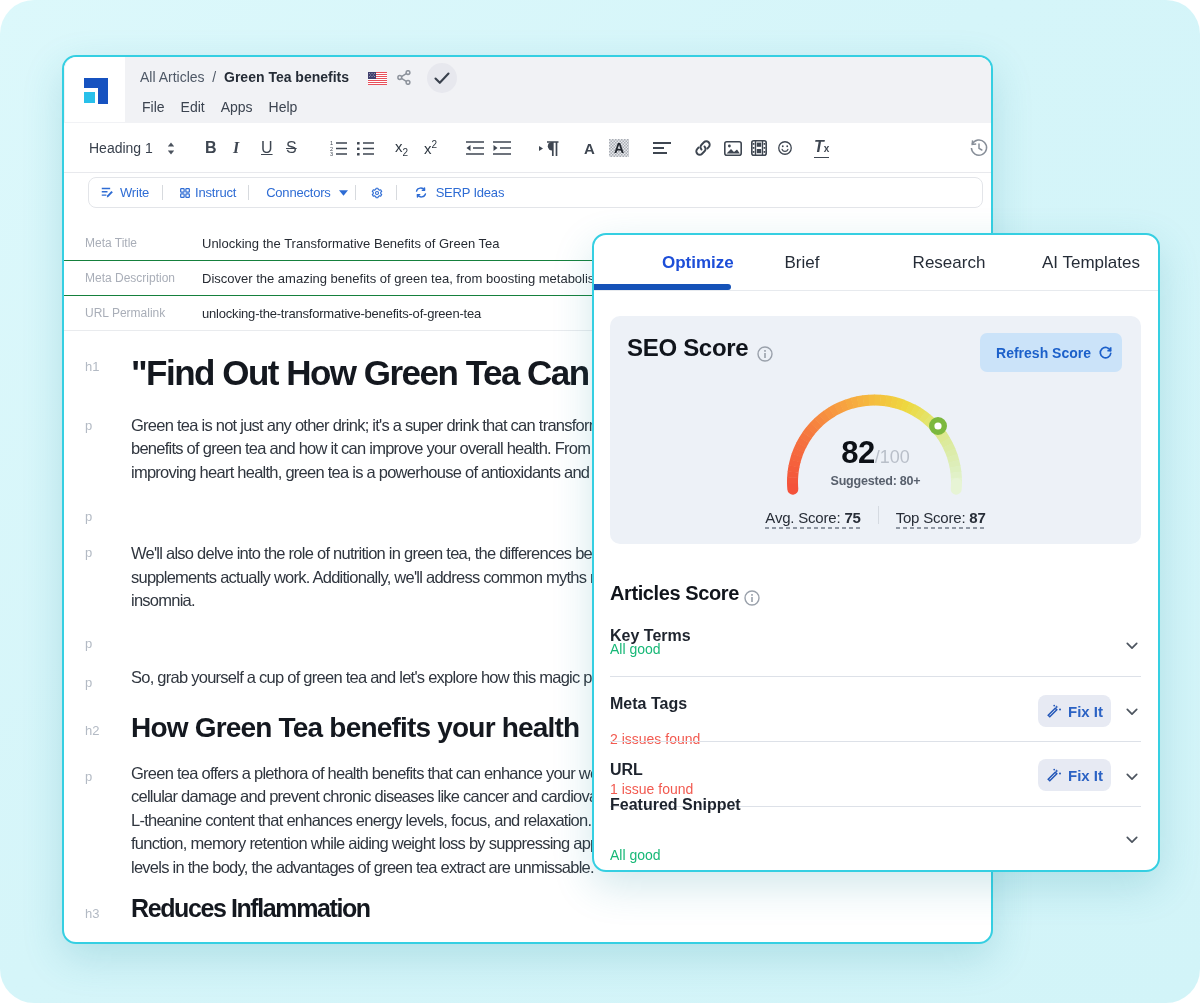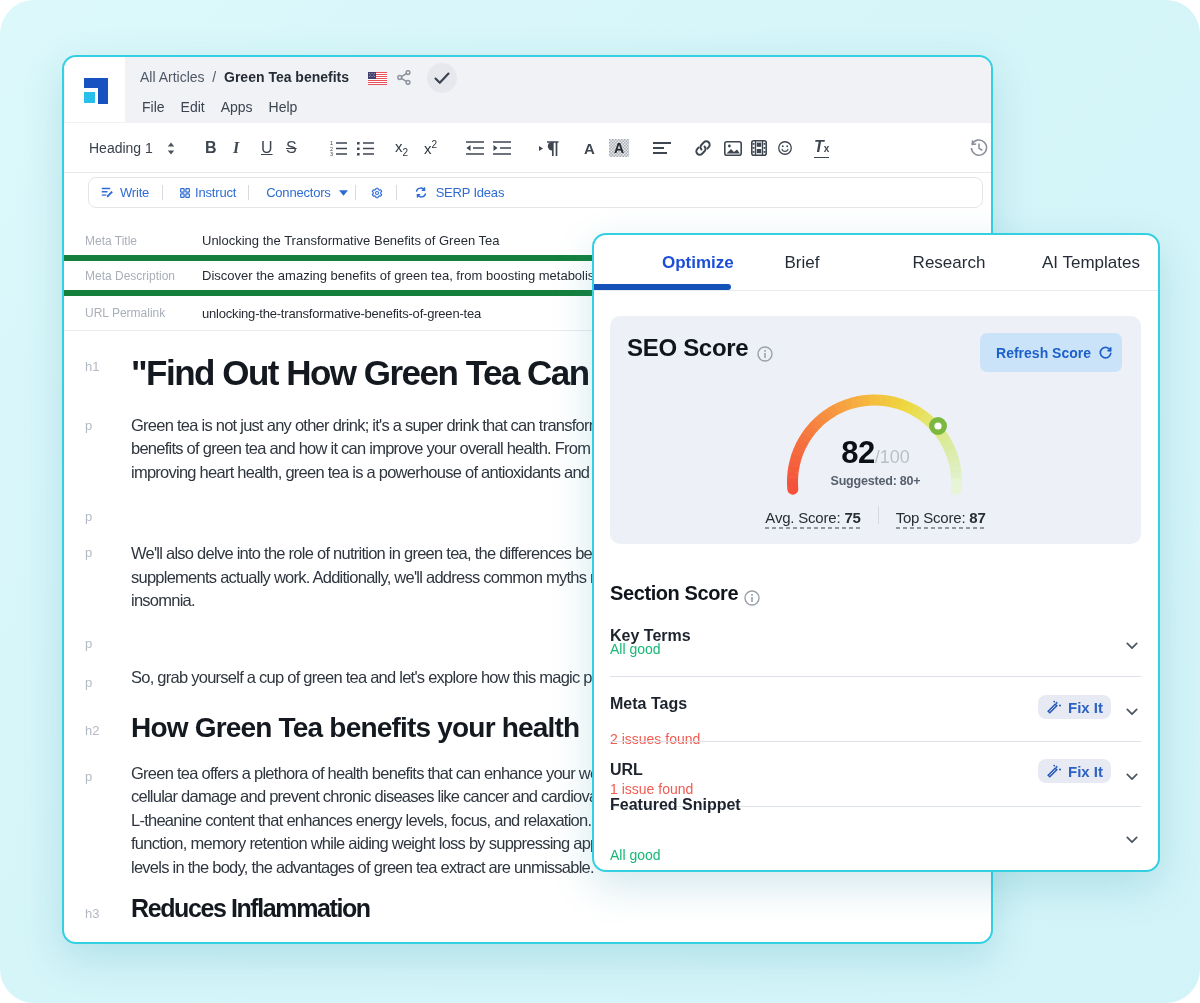--- a/index.html
+++ b/index.html
@@ -25,21 +25,21 @@
   
   .fmtbar { position:absolute; left:0; top:66px; width:100%; height:50px; background:#fff; border-bottom:1px solid #e8e9ed; }
   .fi { position:absolute; top:0; height:50px; display:flex; align-items:center; color:#3e4651; }
   .writebar { position:absolute; left:24px; top:120px; width:895px; height:31px; border:1px solid #e3e5e9; border-radius:8px; background:#fff;
               display:flex; align-items:center; color:#2e6cd4; font-size:13px; letter-spacing:-0.2px; }
   .wi { display:flex; align-items:center; gap:7px; }
   .wsep { width:1px; height:15px; background:#d7dade; margin:0 13px; }
 
   
   .meta { position:absolute; left:0; top:169px; width:100%; }
-  .mrow { height:35px; display:flex; align-items:center; border-bottom:6px solid #15803d; }
+  .mrow { height:35px; display:flex; align-items:center; border-bottom:1px solid #15803d; }
   .mrow:last-child { border-bottom:1px solid #e9ebee; }
   .mlab { width:117px; margin-left:21px; font-size:12px; color:#a9aeb8; }
   .mval { font-size:13px; color:#272c34; white-space:nowrap; }
 
   
   .tag { position:absolute; left:21px; font-size:13px; color:#b3bac4; }
   .line { position:absolute; left:67px; white-space:nowrap; font-size:16.5px; letter-spacing:-0.75px; color:#30363f; }
   .h1line { position:absolute; left:67px; white-space:nowrap; font-size:35px; font-weight:700; color:#14181f; letter-spacing:-1.5px; }
   .h2line { position:absolute; left:67px; white-space:nowrap; font-size:28px; font-weight:700; color:#14181f; letter-spacing:-0.8px; }
   .h3line { position:absolute; left:67px; white-space:nowrap; font-size:25px; font-weight:700; color:#14181f; letter-spacing:-1.4px; }
@@ -61,21 +61,21 @@
   .avgrow { position:absolute; left:0; top:190px; width:531px; display:flex; justify-content:center; align-items:center; gap:17px;
             font-size:15px; color:#272d37; letter-spacing:-0.2px; }
   .avgrow .u { padding-bottom:3px; background-image:repeating-linear-gradient(90deg,#8f97a3 0,#8f97a3 4px,transparent 4px,transparent 7px); background-size:100% 2px; background-position:0 100%; background-repeat:no-repeat; }
   .avgrow .vbar { width:1px; height:18px; background:#d5dae1; margin-bottom:8px; }
   .sectitle { position:absolute; left:16px; top:347px; font-size:20px; font-weight:700; color:#10141b; letter-spacing:-0.4px; }
   .srow-t { position:absolute; left:16px; font-size:16px; font-weight:700; color:#1d232d; }
   .srow-s { position:absolute; left:16px; font-size:14px; }
   .good { color:#17b877; }
   .bad { color:#f25a50; }
   .sdiv { position:absolute; left:16px; width:531px; height:1px; background:#dde1e8; }
-  .fixbtn { position:absolute; left:444px; width:73px; height:24px; background:#e7eaf3; border-radius:8px;
+  .fixbtn { position:absolute; left:444px; width:73px; height:32px; background:#e7eaf3; border-radius:8px;
             display:flex; align-items:center; justify-content:center; gap:6px; color:#2b62c4; font-size:15px; font-weight:700; }
   .chev { position:absolute; left:532px; }
 </style>
 </head>
 <body>
 <div class="stage">
   <div class="bg"></div>
 
   <div class="panel" id="editor">
     <div class="ehead">
@@ -452,21 +452,21 @@
       </svg>
       <div class="score82"><span class="big">82</span><span class="den">/100</span></div>
       <div class="sugg">Suggested: 80+</div>
       <div class="avgrow">
         <div class="u">Avg. Score: <b>75</b></div>
         <div class="vbar"></div>
         <div class="u">Top Score: <b>87</b></div>
       </div>
     </div>
 
-    <div class="sectitle">Section Score</div>
+    <div class="sectitle">Articles Score</div>
     <svg width="16" height="16" viewBox="0 0 16 16" style="position:absolute;left:150px;top:355px;">
       <circle cx="8" cy="8" r="7" fill="none" stroke="#9aa1ab" stroke-width="1.4"></circle>
       <rect x="7.2" y="7" width="1.6" height="5" fill="#9aa1ab"></rect>
         <rect x="7.2" y="4" width="1.6" height="1.8" fill="#9aa1ab"></rect>
     </svg>
 
     <div class="srow-t" style="top:392px;">Key Terms</div>
     <div class="srow-s good" style="top:405.5px;">All good</div>
     <svg class="chev" style="top:407px;" width="12" height="8" viewBox="0 0 14 9">
         <path d="M1.5 1.5 L7 7 L12.5 1.5" fill="none" stroke="#4d555f" stroke-width="2" stroke-linecap="round" stroke-linejoin="round"></path>

